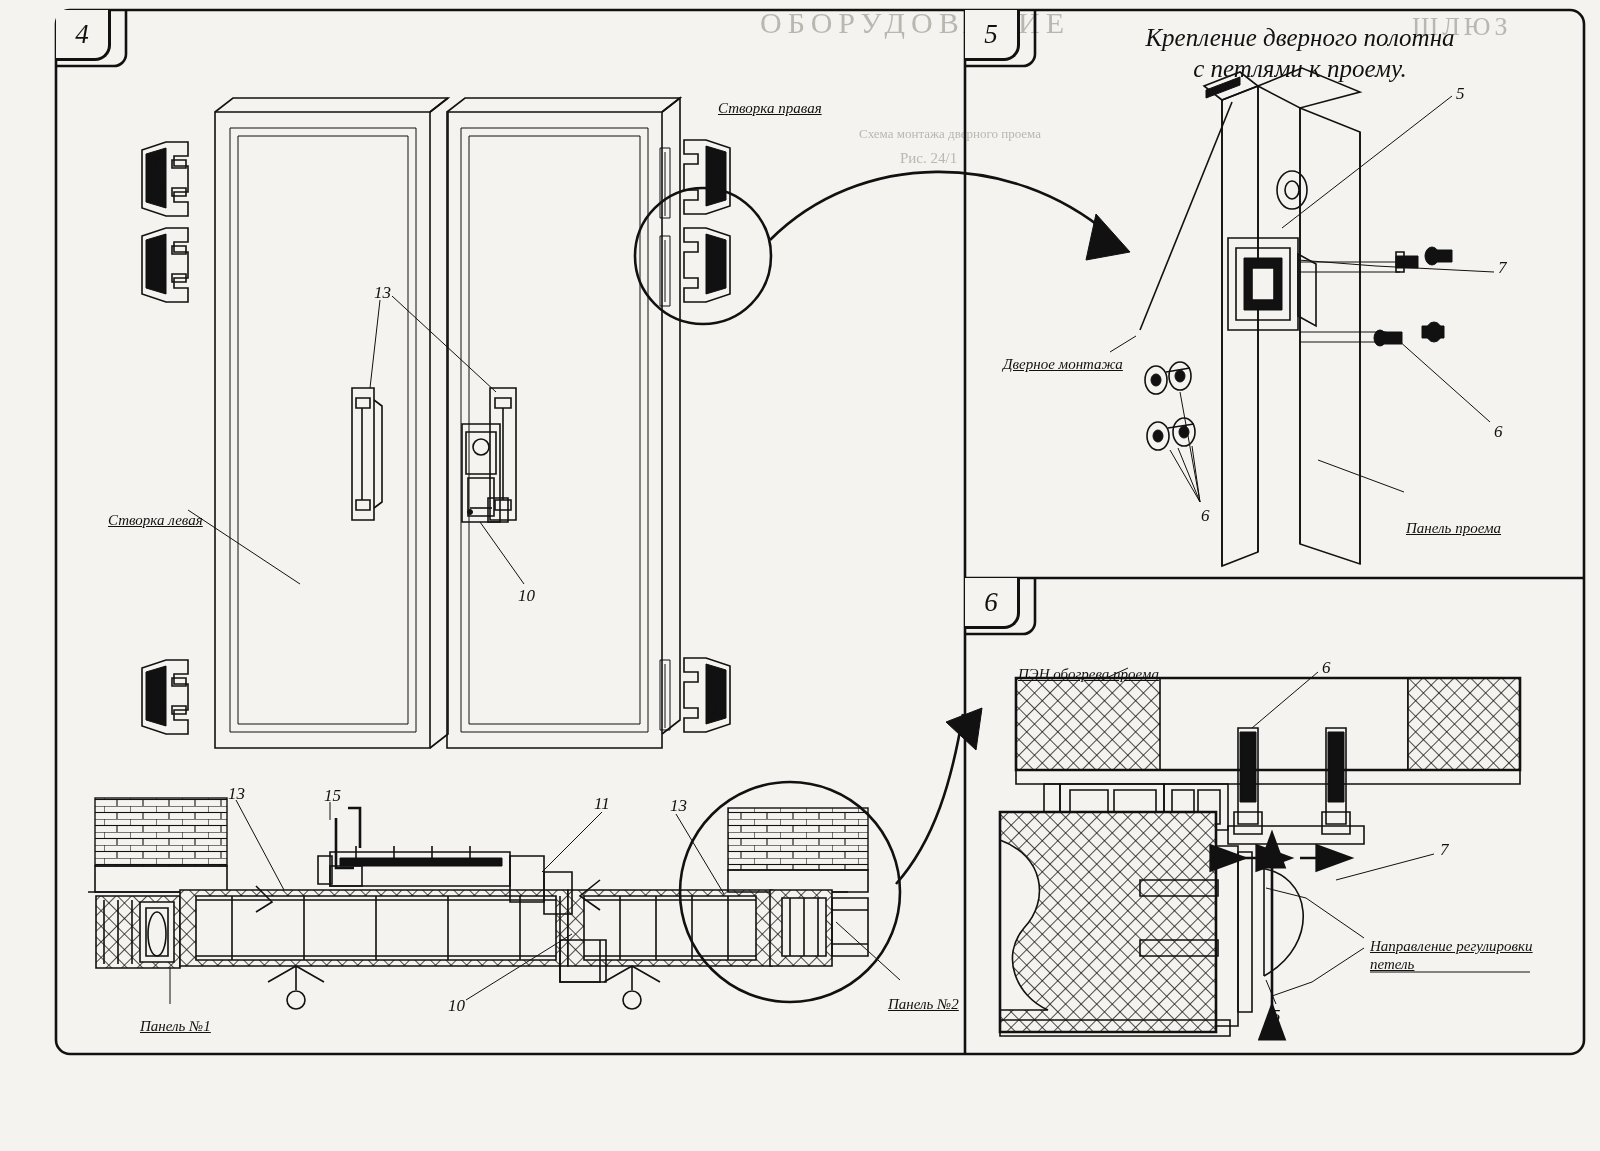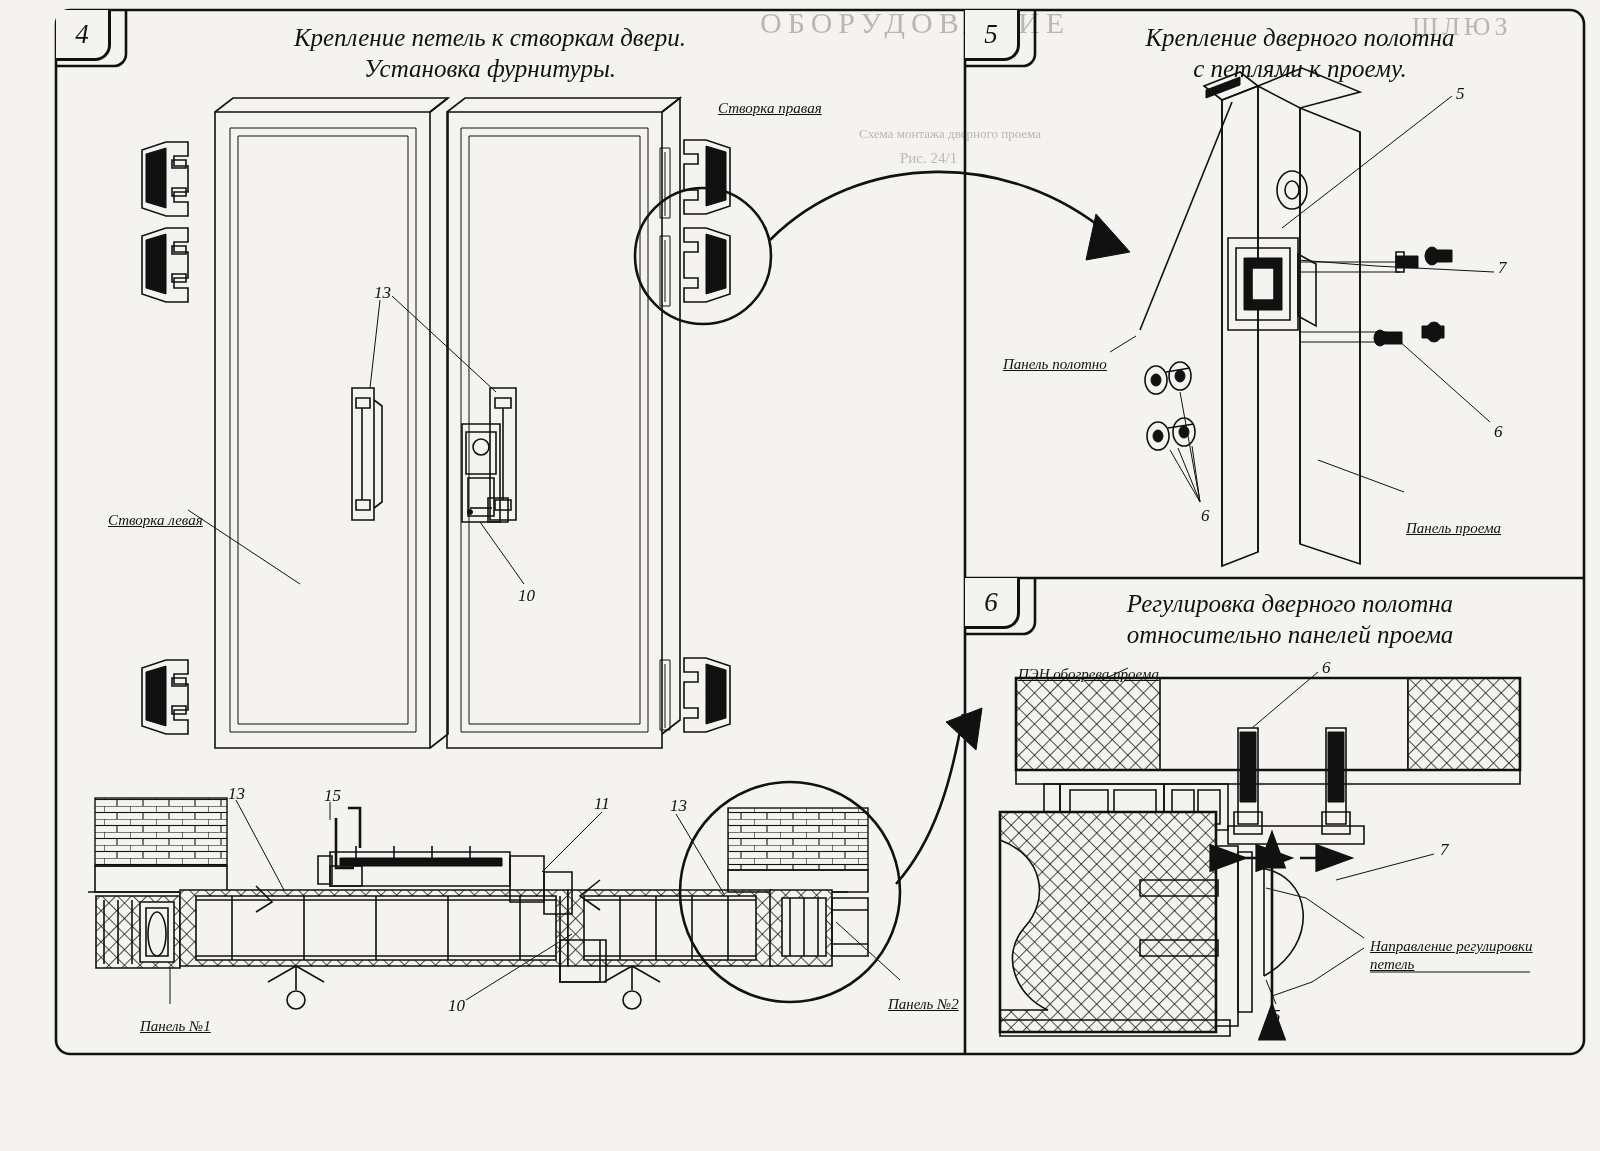--- a/index.html
+++ b/index.html
@@ -352,41 +352,37 @@
     <path class="stthin" d="M1364,938 l-58,-40 l-40,-10"></path>
     <path class="stthin" d="M1364,948 l-52,34 l-40,14"></path>
     <path class="stthin" d="M1276,1004 l-10,-24"></path>
     <path class="stthin" d="M1370,972 l160,0"></path>
   </svg>
 
   <div class="num-box tl" style="left:56px;top:10px;border-top:none;border-left:none;">4</div>
   <div class="num-box tl" style="left:965px;top:10px;border-top:none;border-left:none;">5</div>
   <div class="num-box tl" style="left:965px;top:578px;border-top:none;border-left:none;">6</div>
 
-  <div class="title" style="left:140px;top:22px;width:700px;">Крепление петель к створкам двери.
-Установка фурнитуры.</div>
   <div class="title" style="left:1040px;top:22px;width:520px;">Крепление дверного полотна
 с петлями к проему.</div>
-  <div class="title" style="left:1000px;top:588px;width:580px;">Регулировка дверного полотна
-относительно панелей проема</div>
 
   <div class="lbl u" style="left:718px;top:88px;">Створка правая</div>
   <div class="lbl u" style="left:108px;top:500px;">Створка левая</div>
   <div class="lbl u" style="left:140px;top:1006px;">Панель №1</div>
   <div class="lbl u" style="left:888px;top:984px;">Панель №2</div>
 
   <div class="num" style="left:374px;top:283px;">13</div>
   <div class="num" style="left:518px;top:586px;">10</div>
   <div class="num" style="left:228px;top:784px;">13</div>
   <div class="num" style="left:324px;top:786px;">15</div>
   <div class="num" style="left:594px;top:794px;">11</div>
   <div class="num" style="left:670px;top:796px;">13</div>
   <div class="num" style="left:448px;top:996px;">10</div>
 
-  <div class="lbl u" style="left:1003px;top:344px;">Панель полотно</div>
+  <div class="lbl u" style="left:1003px;top:344px;">Дверное монтажа</div>
   <div class="lbl u" style="left:1406px;top:508px;text-align:center;">Панель проема</div>
 
   <div class="num" style="left:1456px;top:84px;">5</div>
   <div class="num" style="left:1498px;top:258px;">7</div>
   <div class="num" style="left:1494px;top:422px;">6</div>
   <div class="num" style="left:1201px;top:506px;">6</div>
 
   <div class="lbl u" style="left:1018px;top:654px;">ПЭН обогрева проема</div>
   <div class="lbl u" style="left:1370px;top:926px;font-family:Liberation Serif, serif;">Направление регулировки
 петель</div>

